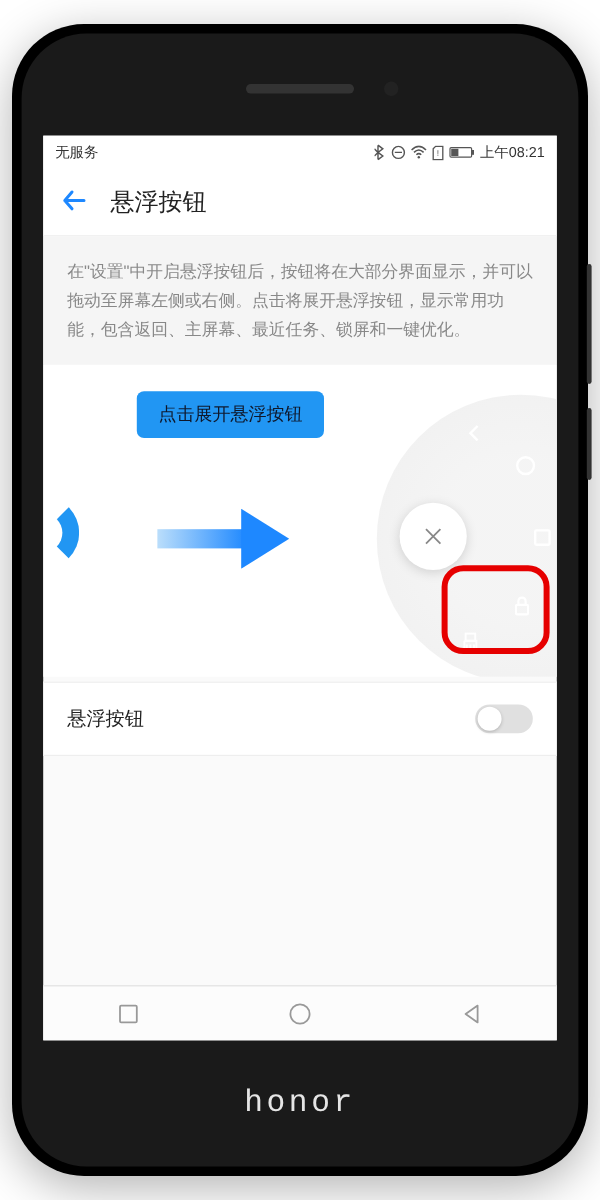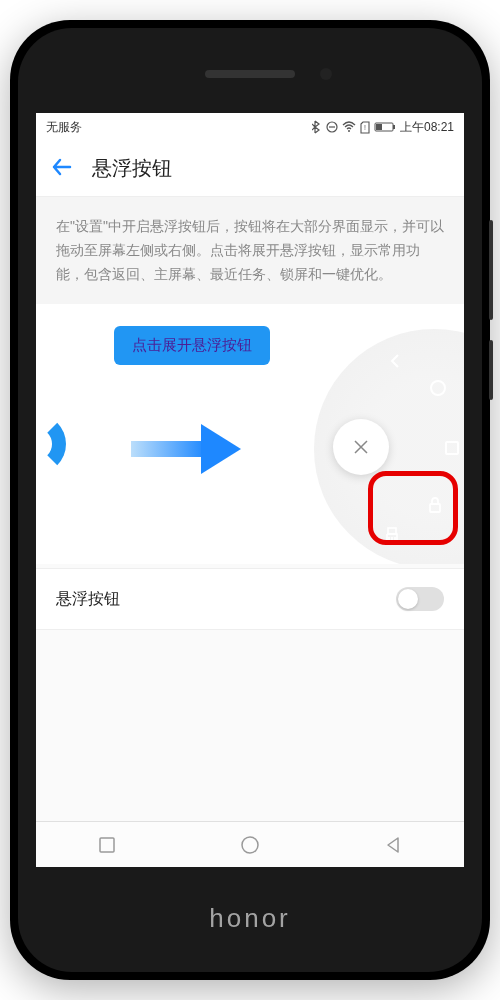--- a/index.html
+++ b/index.html
@@ -99,21 +99,21 @@
       background: #fff;
       height: 260px;
       position: relative;
       overflow: hidden;
     }
     .tooltip-btn {
       position: absolute;
       top: 22px;
       left: 78px;
       background: #2196f3;
-      color: #4c1d95;
+      color: #0f172a;
       padding: 10px 18px;
       border-radius: 6px;
       font-size: 15px;
     }
     .arc-left {
       position: absolute;
       left: -30px;
       top: 110px;
       width: 60px;
       height: 60px;
@@ -229,24 +229,24 @@
       display: flex;
       align-items: center;
       justify-content: center;
       color: #999;
     }
     .honor-logo {
       position: absolute;
       bottom: 38px;
       left: 50%;
       transform: translateX(-50%);
-      color: #a3a3a3;
+      color: #e5e5e5;
       font-size: 26px;
       letter-spacing: 3px;
-      font-family: Liberation Sans, sans-serif;
+      font-family: Liberation Mono, monospace;
     }
     .side-btn {
       position: absolute;
       background: #333;
       border-radius: 2px;
     }
     .side-btn.vol { right: -3px; top: 200px; width: 4px; height: 100px; }
     .side-btn.pwr { right: -3px; top: 320px; width: 4px; height: 60px; }
   </style>
 </head>

